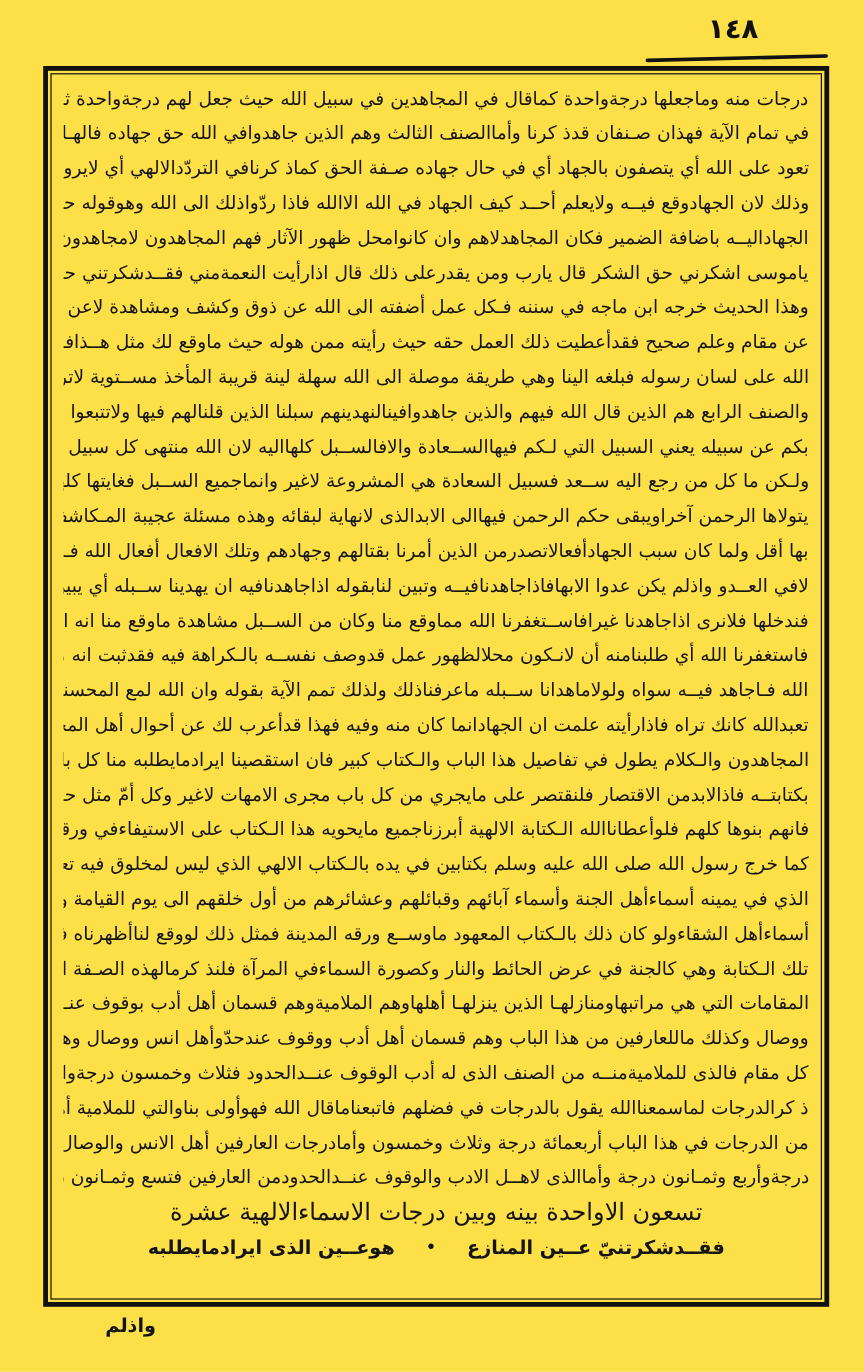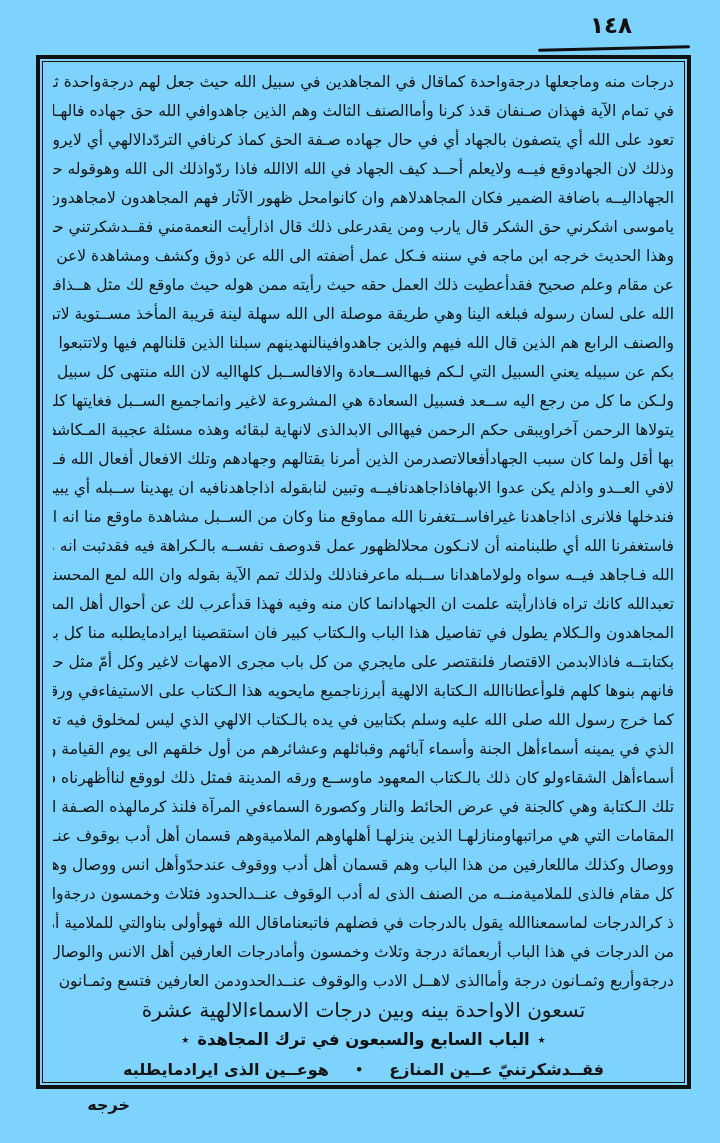--- a/index.html
+++ b/index.html
@@ -6,21 +6,21 @@
   body{
     width:720px;height:1143px;
     background:#f4f4f1;
     font-family:"DejaVu Sans",sans-serif;
     color:#161616;
     position:relative;
     overflow:hidden;
   }
   .page{
     position:absolute;inset:0;
-    background:#7dd3fc;
+    background:#fde047;
   }
   
   .pagenum{
     position:absolute;top:12px;right:88px;
     font-size:23px;font-weight:bold;
     letter-spacing:2px;
     color:#111;
   }
   .pagenum-rule{
     position:absolute;top:47px;right:30px;
@@ -130,31 +130,26 @@
             <div class="text-line">المقامات التي هي مراتبهاومنازلهـا الذين ينزلهـا أهلهاوهم الملاميةوهم قسمان أهل أدب بوقوف عنــدحدّوأهل أنس</div>
             <div class="text-line">ووصال وكذلك ماللعارفين من هذا الباب وهم قسمان أهل أدب ووقوف عندحدّوأهل انس ووصال وهــذاسارفي</div>
             <div class="text-line">كل مقام فالذى للملاميةمنــه من الصنف الذى له أدب الوقوف عنــدالحدود فثلاث وخمسون درجةوانماعدلنا الى</div>
             <div class="text-line">ذ كرالدرجات لماسمعناالله يقول بالدرجات في فضلهم فاتبعناماقال الله فهوأولى بناوالتي للملامية أهــل الانس والوصال</div>
             <div class="text-line">من الدرجات في هذا الباب أربعمائة درجة وثلاث وخمسون وأمادرجات العارفين أهل الانس والوصال فلهم أربعمائة</div>
             <div class="text-line">درجةوأربع وثمـانون درجة وأماالذى لاهــل الادب والوقوف عنــدالحدودمن العارفين فتسع وثمـانون درجــة</div>
           </div>
 
         <div class="centered-line">تسعون الاواحدة بينه وبين درجات الاسماءالالهية عشرة</div>
 
-        <div class="chapter-heading">
-          <span class="ornament">٭</span>
-          <span>الباب السابع والسبعون في ترك المجاهدة</span>
-          <span class="ornament">٭</span>
-        </div>
 
         <div class="verse-line">
           <span>فقــدشكرتنيّ عــين المنازع</span>
           <span class="verse-sep">•</span>
           <span>هوعــين الذى ايرادمايطلبه</span>
         </div>
 
       </div>
     </div>
   </div>
 
-  <div class="catchword">خرجه</div>
+  <div class="catchword">واذلم</div>
 
 </div>
 
 </body></html>

